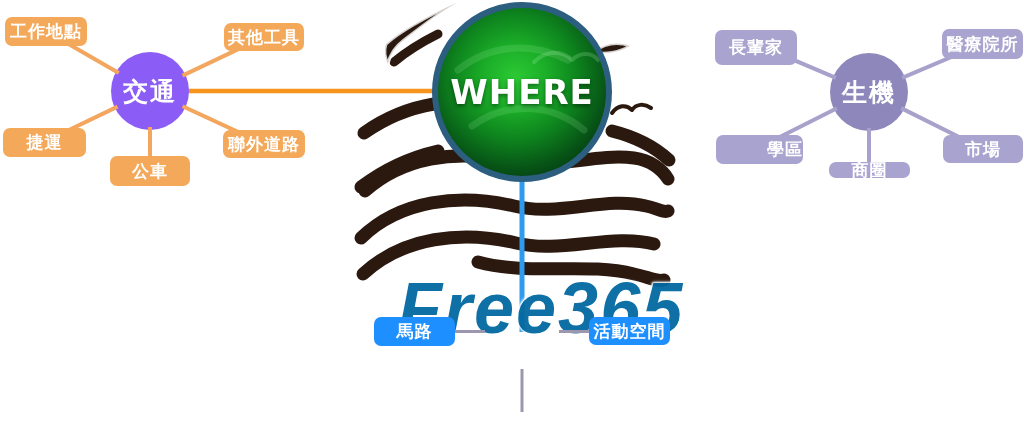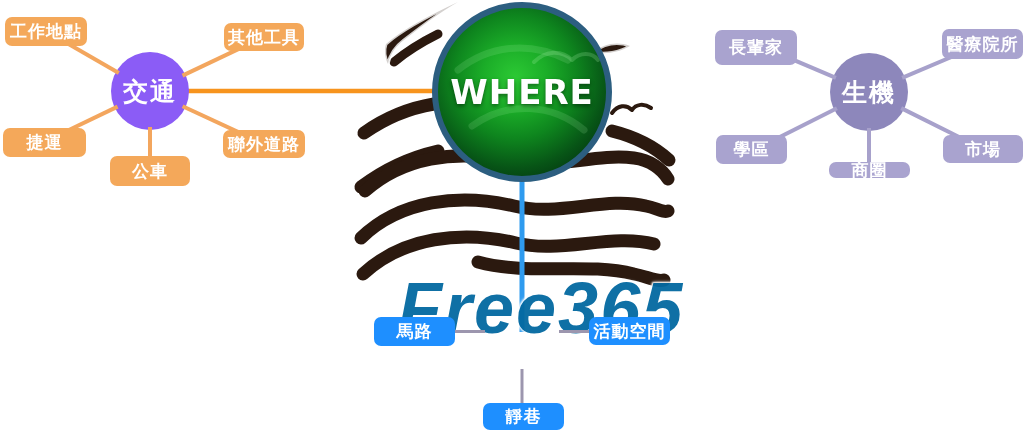--- a/index.html
+++ b/index.html
@@ -205,33 +205,30 @@
   <div class="node-box box-orange" style="left:110px;top:156px;width:80px;height:30px;">
     <span>公車</span>
   </div>
 
   <div class="node-box box-purple" style="left:715px;top:30px;width:82px;height:35px;text-align:center;">
     <span>長輩家</span>
   </div>
   <div class="node-box box-purple" style="left:942px;top:29px;width:81px;height:30px;">
     <span>醫療院所</span>
   </div>
-  <div class="node-box box-purple" style="left:716px;top:135px;width:71px;height:29px;">
+  <div class="node-box box-purple" style="left:716px;top:135px;width:87px;height:29px;justify-content:flex-end;">
     <span>學區</span>
   </div>
   <div class="node-box box-purple" style="left:829px;top:162px;width:81px;height:16px;">
     <span>商圈</span>
   </div>
   <div class="node-box box-purple" style="left:943px;top:135px;width:80px;height:28px;">
     <span>市場</span>
   </div>
 
   <div class="node-box box-blue" style="left:589px;top:317px;width:81px;height:28px;">
     <span>活動空間</span>
   </div>
   <div class="node-box box-blue" style="left:374px;top:317px;width:81px;height:29px;">
     <span>馬路</span>
   </div>
-  <div class="node-box box-blue" style="left:483px;top:403px;width:81px;height:27px;">
-    <span>靜巷</span>
-  </div>
 
 </div>
 
 </body></html>

